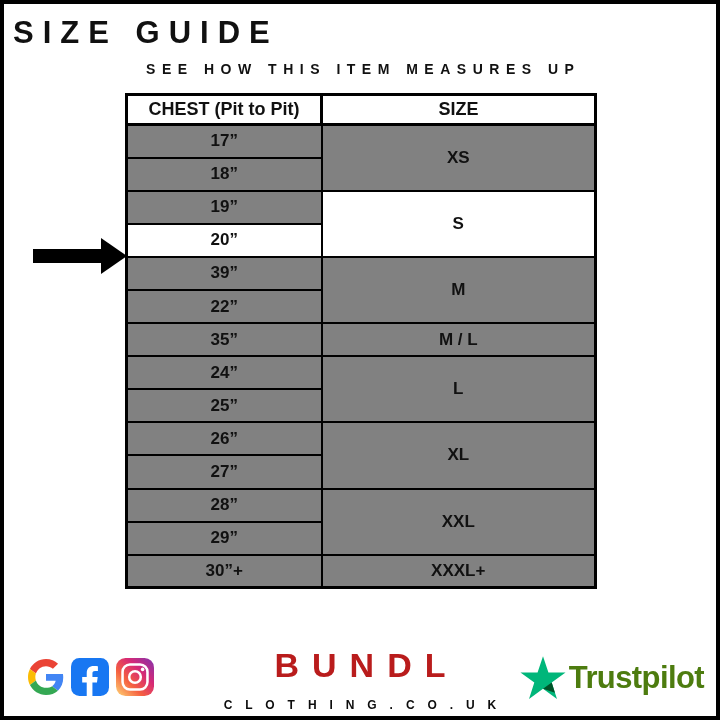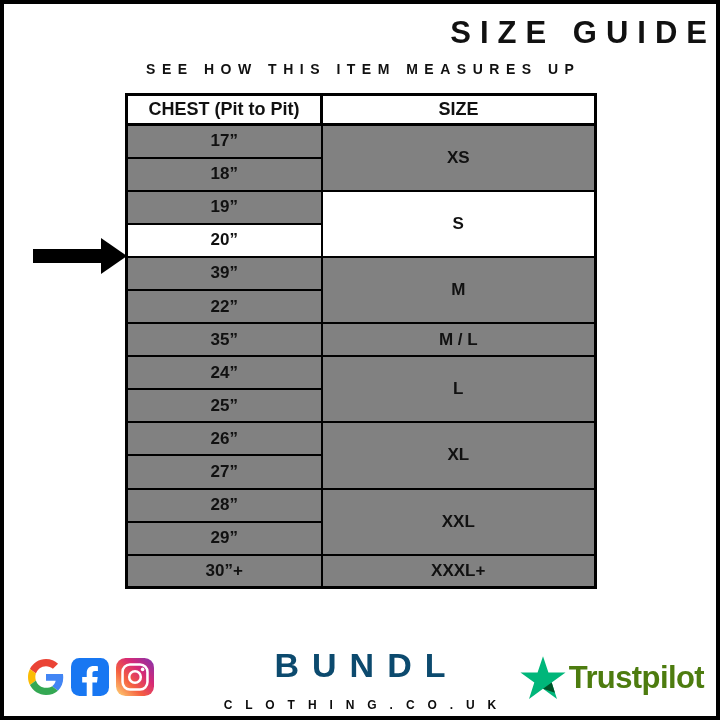--- a/index.html
+++ b/index.html
@@ -3,21 +3,21 @@
 <meta charset="utf-8">
 <style>
   * { margin:0; padding:0; box-sizing:border-box; }
   html,body { background:#fff; }
   .page {
     position:relative; width:720px; height:720px; background:#fff;
     border:4px solid #000; overflow:hidden;
     font-family:"Liberation Sans", sans-serif; color:#111;
   }
   .title {
-    position:absolute; top:11px; left:0; right:0; text-align:right;
+    position:absolute; top:11px; left:0; right:0; text-align:left;
     font-size:31px; font-weight:800; letter-spacing:9px; padding-left:9px;
   }
   .subtitle {
     position:absolute; top:57px; left:0; right:0; text-align:center;
     font-size:14px; font-weight:700; letter-spacing:6.5px; padding-left:6.5px;
   }
   table.size-table {
     position:absolute; left:121px; top:89px; width:469px;
     border-collapse:collapse; table-layout:fixed;
     border:3px solid var(--border-black,#000);
@@ -37,21 +37,21 @@
   }
   .footer-social {
     position:absolute; left:24px; top:654px; display:flex; align-items:center; gap:7px;
   }
   .fb-badge, .ig-badge { width:38px; height:38px; display:block; }
   .brand {
     position:absolute; left:0; right:0; top:644px; text-align:center;
   }
   .brand-name {
     font-size:34px; font-weight:800; letter-spacing:13px; padding-left:13px;
-    color:#0c4a6e; line-height:1.05;
+    color:#b91c1c; line-height:1.05;
   }
   .brand-domain {
     font-size:12px; font-weight:700; letter-spacing:4.8px; padding-left:4.8px;
     margin-top:14px; color:#0c0c0c;
   }
   .trustpilot {
     position:absolute; right:12px; top:652px; display:flex; align-items:center; gap:3px;
   }
   .trustpilot-text {
     font-size:31px; font-weight:700; letter-spacing:-0.6px; color:#4d7c0f;

